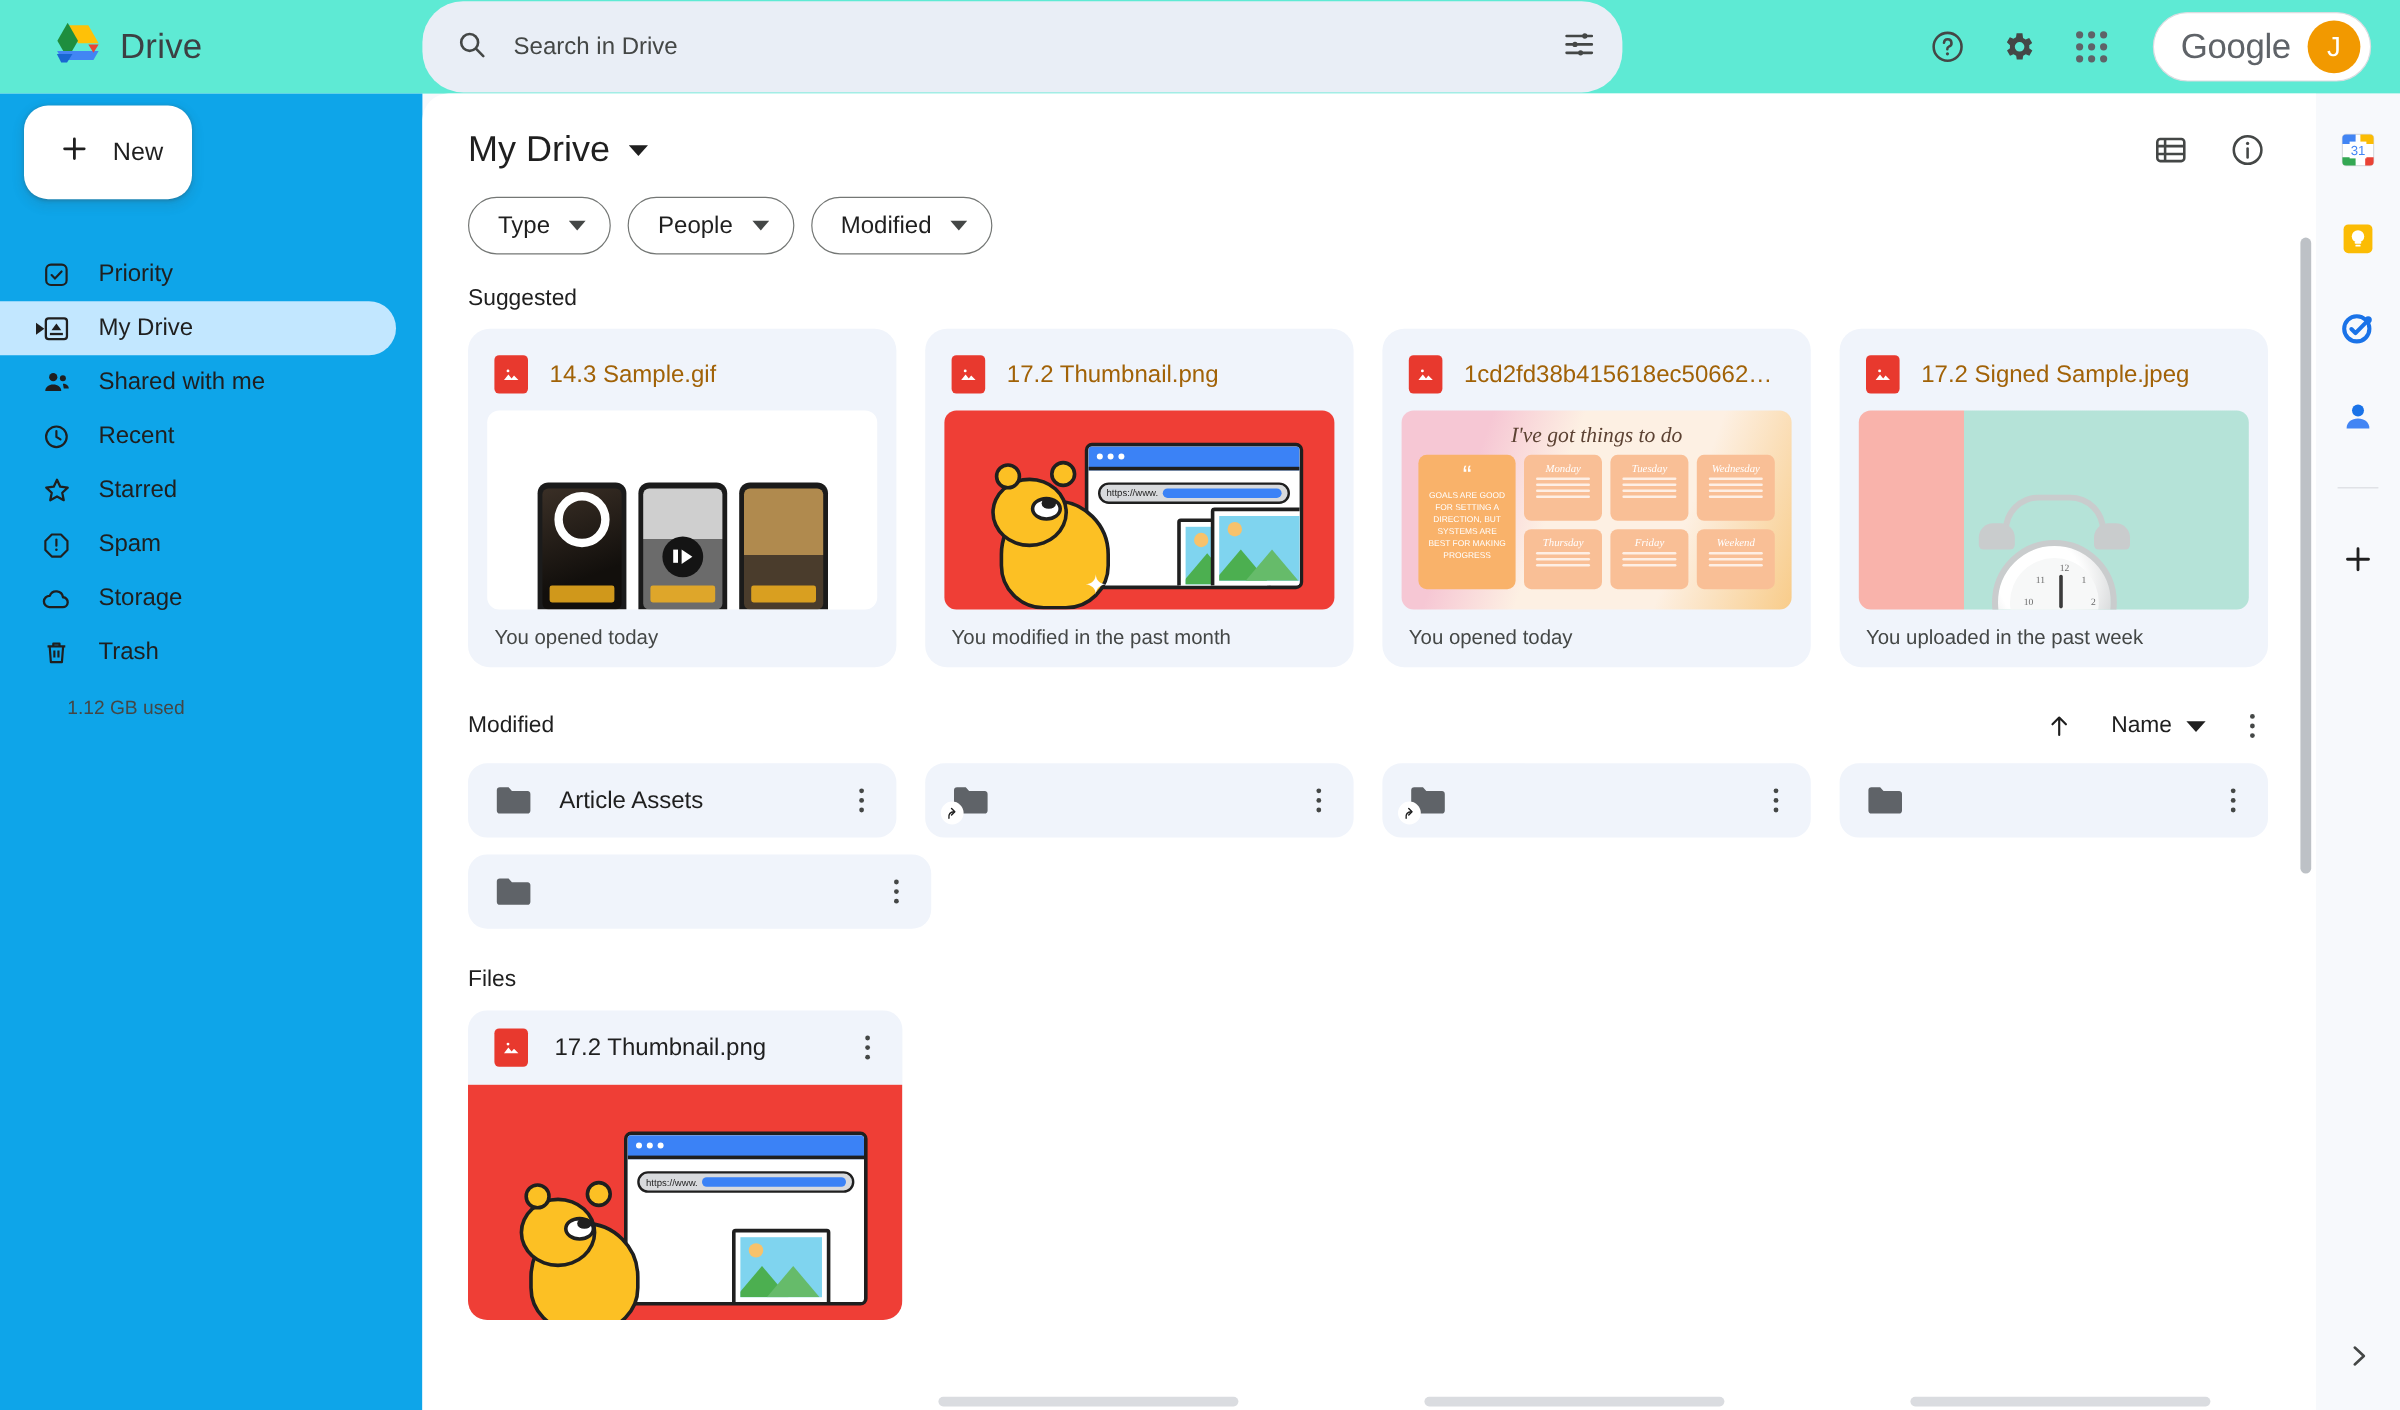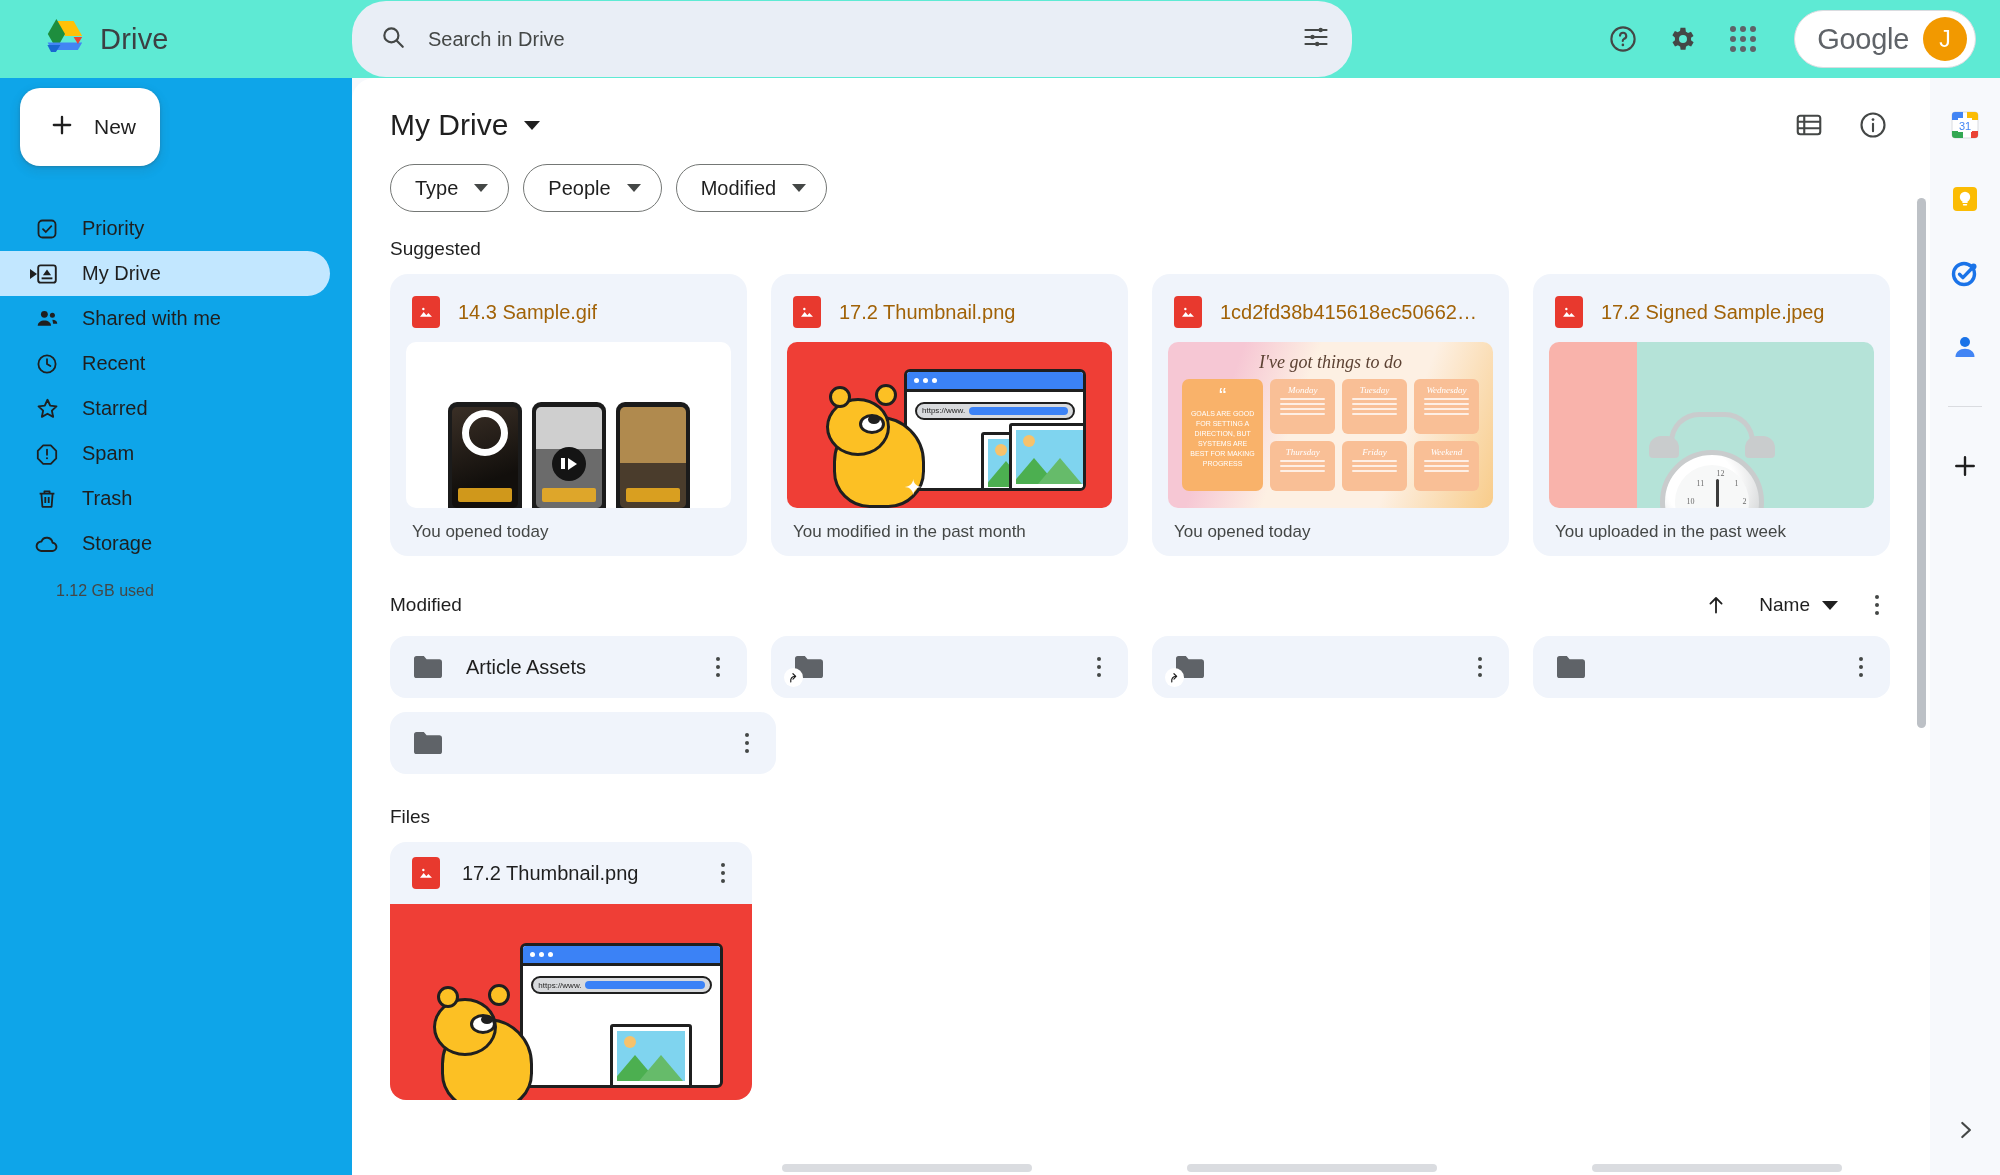--- a/index.html
+++ b/index.html
@@ -347,35 +347,35 @@
               <path d="M8.2 3.4h7.6l5.4 5.4v7.6l-5.4 5.4H8.2L2.8 16.4V8.8z" stroke-linejoin="round"></path>
               <path d="M12 7.6v5.2" stroke-linecap="round"></path>
                 <circle cx="12" cy="16.2" r="1.05" fill="#1f1f1f" stroke="none"></circle>
             </svg>
           </span>
           <span>Spam</span>
         </div>
 
         <div class="nav-item">
           <span class="nav-ico">
+            <svg width="26" height="26" viewBox="0 0 24 24" fill="none" stroke="#1f1f1f" stroke-width="1.8">
+              <path d="M6.6 18.4h10.1a3.8 3.8 0 0 0 .4-7.6 5.3 5.3 0 0 0-10.2-1.1 3.9 3.9 0 0 0-.3 8.7z" stroke-linejoin="round"></path>
+            </svg>
+          </span>
+          <span>Storage</span>
+        </div>
+
+        <div class="nav-item">
+          <span class="nav-ico">
             <svg width="24" height="24" viewBox="0 0 24 24" fill="none" stroke="#1f1f1f" stroke-width="1.8">
               <path d="M4.6 6.6h14.8M9.4 6.6V4.4h5.2v2.2M6.4 6.6l1 13.2h9.2l1-13.2" stroke-linejoin="round"></path>
               <path d="M10.3 10v6M13.7 10v6"></path>
             </svg>
           </span>
           <span>Trash</span>
-        </div>
-
-        <div class="nav-item">
-          <span class="nav-ico">
-            <svg width="26" height="26" viewBox="0 0 24 24" fill="none" stroke="#1f1f1f" stroke-width="1.8">
-              <path d="M6.6 18.4h10.1a3.8 3.8 0 0 0 .4-7.6 5.3 5.3 0 0 0-10.2-1.1 3.9 3.9 0 0 0-.3 8.7z" stroke-linejoin="round"></path>
-            </svg>
-          </span>
-          <span>Storage</span>
         </div>
 
         <div class="storage-used">1.12 GB used</div>
       </div>
     </div>
 
     <div class="main">
       <div class="main-scroll">
 
         <div class="main-head">

